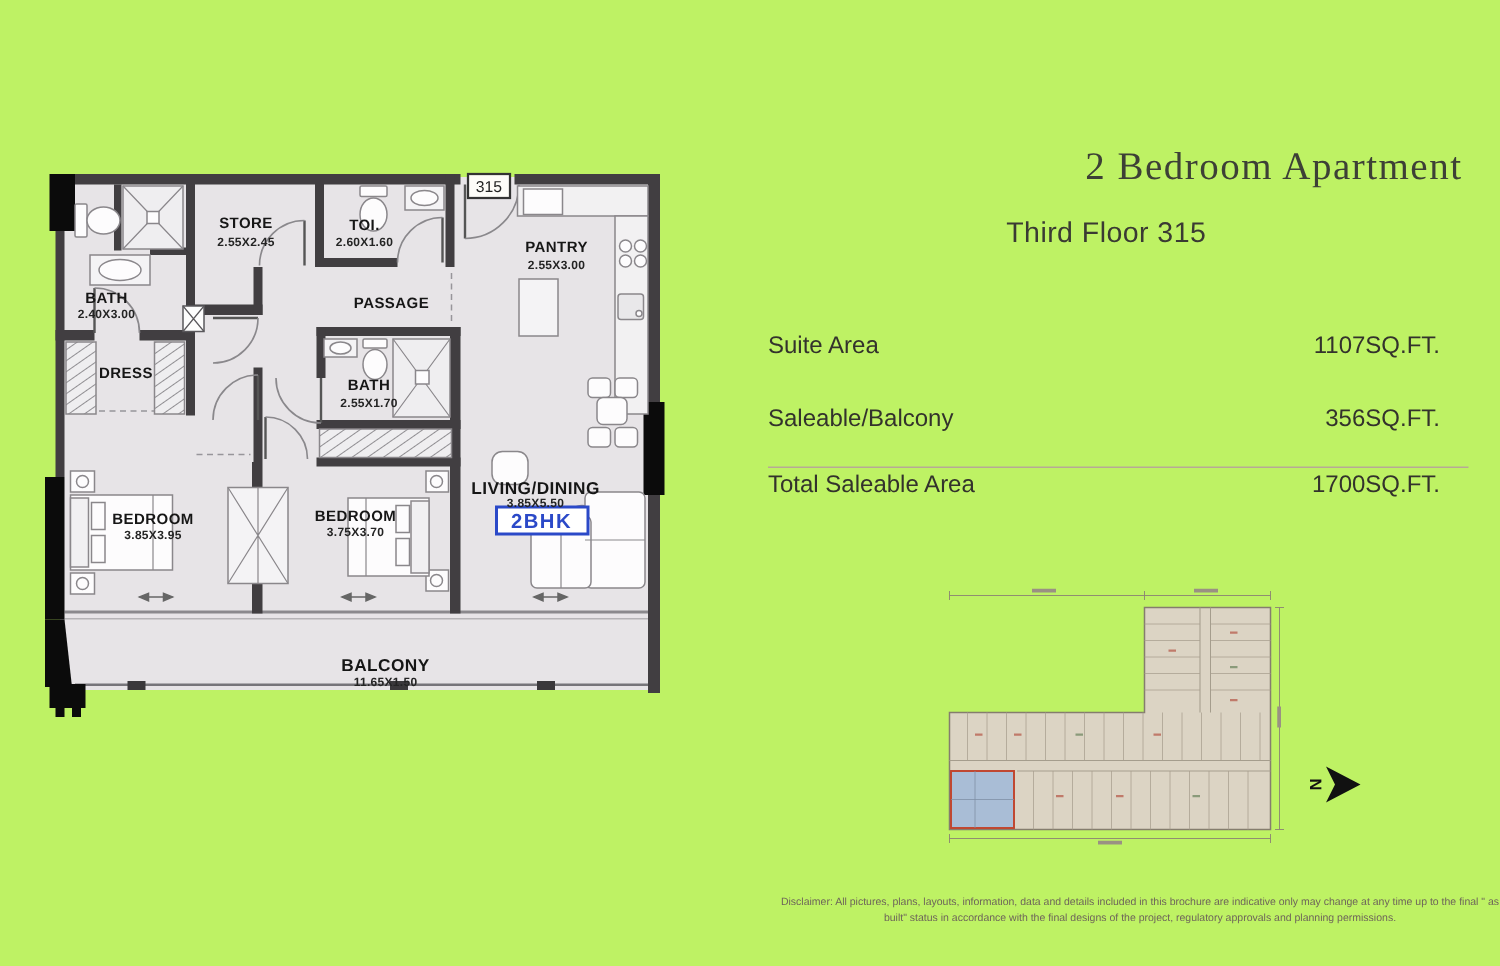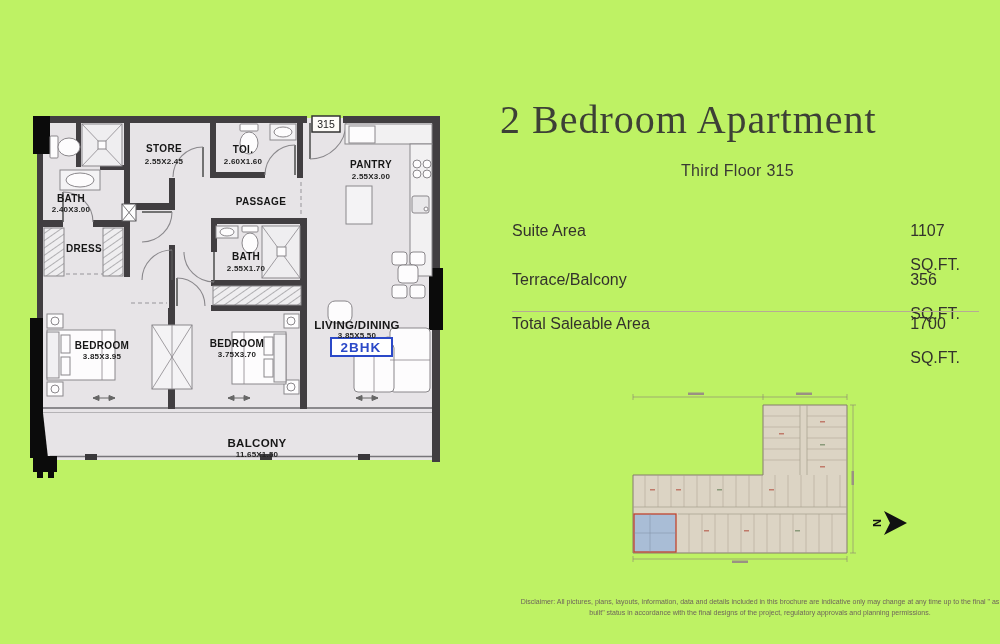--- a/index.html
+++ b/index.html
@@ -1,27 +1,27 @@
 <!DOCTYPE html>
 <html><head>
 <meta charset="utf-8">
 <style>
   html,body{margin:0;padding:0;}
   .page{position:relative;width:1000px;height:644px;background:#bef264;overflow:hidden;
         font-family:"Liberation Sans",sans-serif;}
   
-  .title{position:absolute;left:500px;top:96px;width:475px;text-align:left;
-         font-family:"Liberation Serif",serif;font-weight:400;font-size:40px;
+  .title{position:absolute;left:500px;top:96px;width:475px;text-align:right;
+         font-family:"Liberation Serif",serif;font-weight:400;font-size:26px;
          color:#3d4036;letter-spacing:1px;}
-  .subtitle{position:absolute;left:500px;top:162px;width:475px;text-align:center;
-            font-size:16px;color:#3a3a33;letter-spacing:.3px;}
+  .subtitle{position:absolute;left:500px;top:145px;width:475px;text-align:center;
+            font-size:19px;color:#3a3a33;letter-spacing:.3px;}
   .arearow{position:absolute;left:512px;width:448px;display:flex;
            justify-content:space-between;align-items:baseline;
            font-size:16px;color:#33322c;}
-  .arearow .val{display:flex;gap:16px;flex-direction:column;}
+  .arearow .val{display:flex;gap:0;}
   .row1{top:222px}.row2{top:271px}.row3{top:315px}
   .divider{position:absolute;left:512px;top:311px;width:467px;height:1px;background:#b7aa95;}
   .disclaimer{position:absolute;left:515px;top:596px;width:490px;text-align:center;
               font-size:7px;line-height:1.6;color:#6e655a;}
   svg text{font-family:"Liberation Sans",sans-serif;}
   .rn{font-size:10px;font-weight:700;fill:#161616;letter-spacing:.3px;}
   .rd{font-size:8px;font-weight:700;fill:#242424;letter-spacing:.2px;}
   .rnbig{font-size:11.5px;}
 </style>
 </head>
@@ -236,21 +236,21 @@
   <div class="subtitle">Third Floor 315</div>
 
   <div class="arearow row1">
     <span>Suite Area</span>
     <span class="val">
         <span>1107</span>
         <span>SQ.FT.</span>
       </span>
   </div>
   <div class="arearow row2">
-    <span>Terrace/Balcony</span>
+    <span>Saleable/Balcony</span>
     <span class="val">
         <span>356</span>
         <span>SQ.FT.</span>
       </span>
   </div>
   <div class="divider"></div>
   <div class="arearow row3">
     <span>Total Saleable Area</span>
     <span class="val">
         <span>1700</span>

